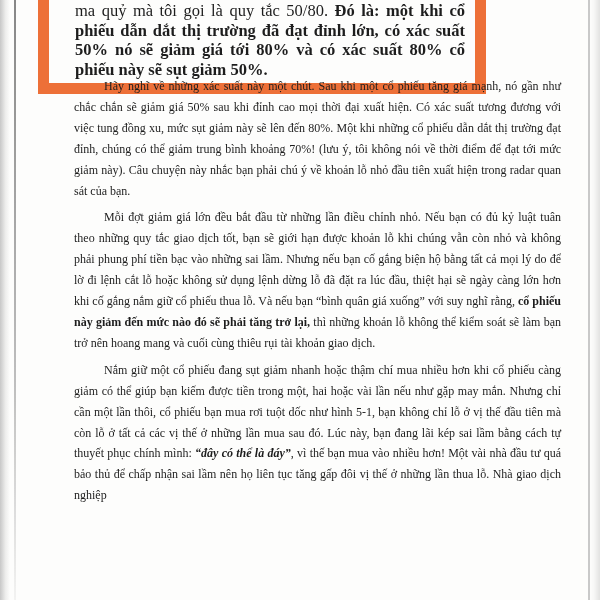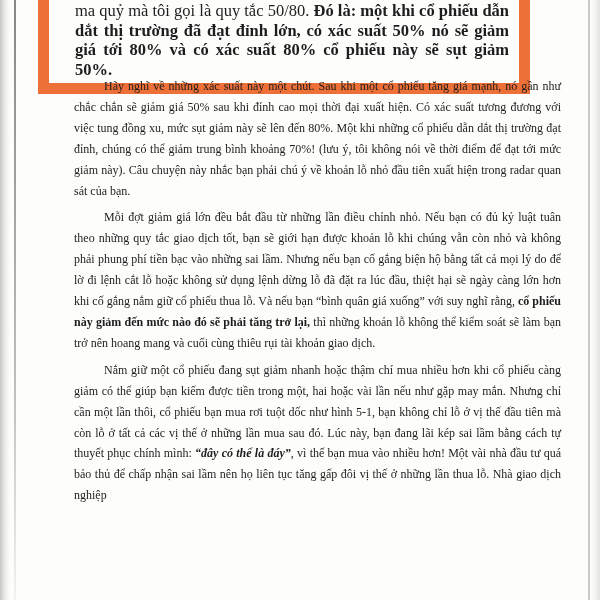--- a/index.html
+++ b/index.html
@@ -36,21 +36,21 @@
     position: absolute; right: 0; top: 0; width: 10px; height: 100%;
     background: linear-gradient(to left, #e2e2e1, #f7f7f6 60%, #fdfdfc);
   }
   .edge-right-line {
     position: absolute; left: 588px; top: 0; width: 2px; height: 100%;
     background: rgba(158,158,158,0.55);
     filter: blur(0.5px);
   }
   
   .callout {
-    position: absolute; left: 38px; top: 0; width: 492px;
+    position: absolute; left: 38px; top: 0; width: 448px;
     box-sizing: border-box;
     border: 11px solid #ed7038;
     border-top: none;
     padding: 1px 10px 4px 26px;
     background: #fdfdfc;
   }
   .text {
     margin: 0;
     font-size: 16.5px;
     text-align: justify;

